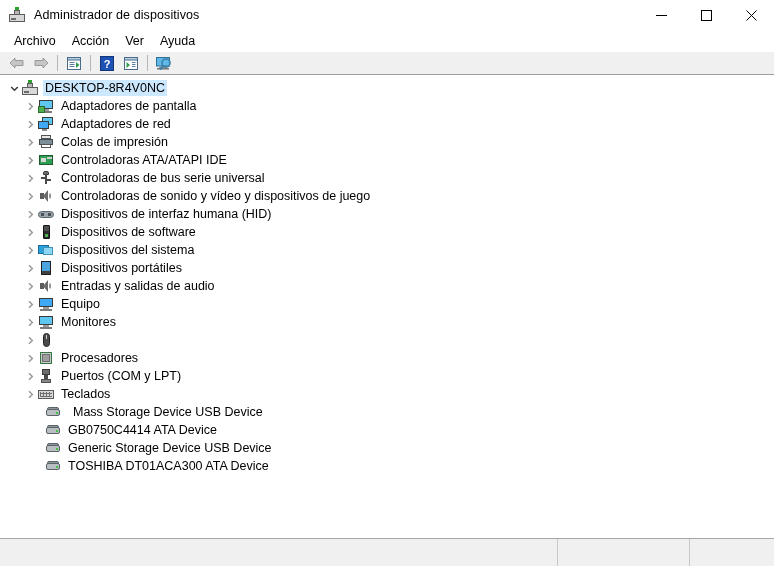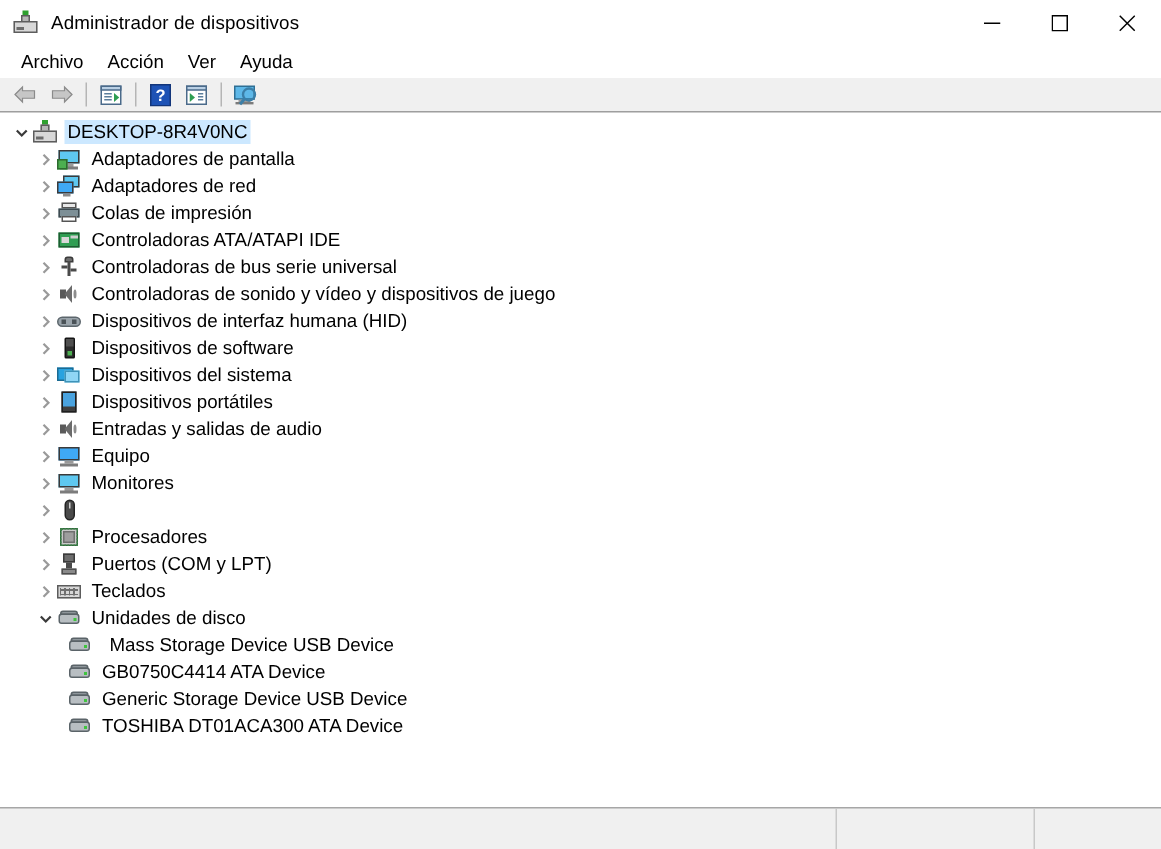--- a/index.html
+++ b/index.html
@@ -6,21 +6,21 @@
   html, body {
     margin: 0; padding: 0;
     width: 774px; height: 566px;
     overflow: hidden;
     background: #ffffff;
     font-family: "Liberation Sans", sans-serif;
   }
   #app {
     position: relative;
     width: 774px; height: 566px;
-    background: #404040;
+    background: #5eead4;
     display: flex;
     flex-direction: column;
   }
 
   
   .titlebar {
     height: 30px;
     flex: 0 0 30px;
     background: #ffffff;
     display: flex;
@@ -610,33 +610,20 @@
             <polyline points="3,1.2 6.3,4.5 3,7.8" fill="none" stroke="#9a9a9a" stroke-width="1.5"></polyline>
           </svg>
       </div>
       <div class="node-icon">
         <div class="ic kb-body"></div>
         <div class="ic kb-keys"></div>
       </div>
       <div class="label">Teclados</div>
     </div>
 
-    <div class="row lvl1">
-      <div class="chev">
-        <svg width="9" height="9" viewBox="0 0 9 9">
-            <polyline points="1.2,3 4.5,6.3 7.8,3" fill="none" stroke="#3b3b3b" stroke-width="1.5"></polyline>
-          </svg>
-      </div>
-      <div class="node-icon">
-        <div class="ic dd-top"></div>
-        <div class="ic dd-body"></div>
-        <div class="ic dd-led"></div>
-      </div>
-      <div class="label">Unidades de disco</div>
-    </div>
 
     <div class="row lvl2 extra">
       <div class="node-icon">
         <div class="ic dd-top"></div>
         <div class="ic dd-body"></div>
         <div class="ic dd-led"></div>
       </div>
       <div class="label">Mass Storage Device USB Device</div>
     </div>
 

